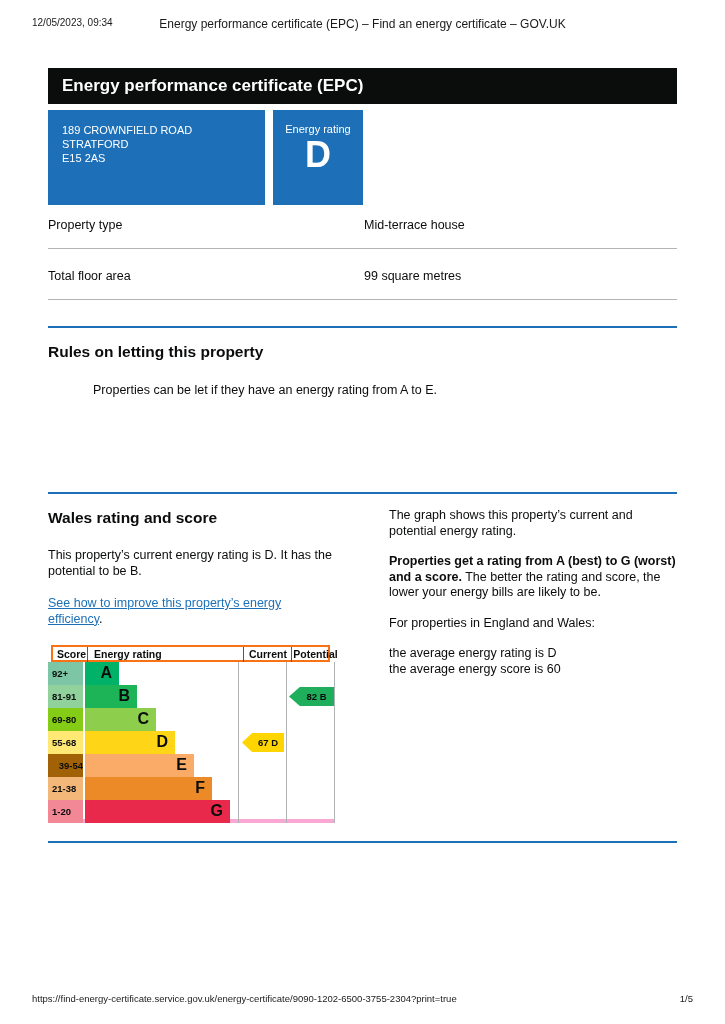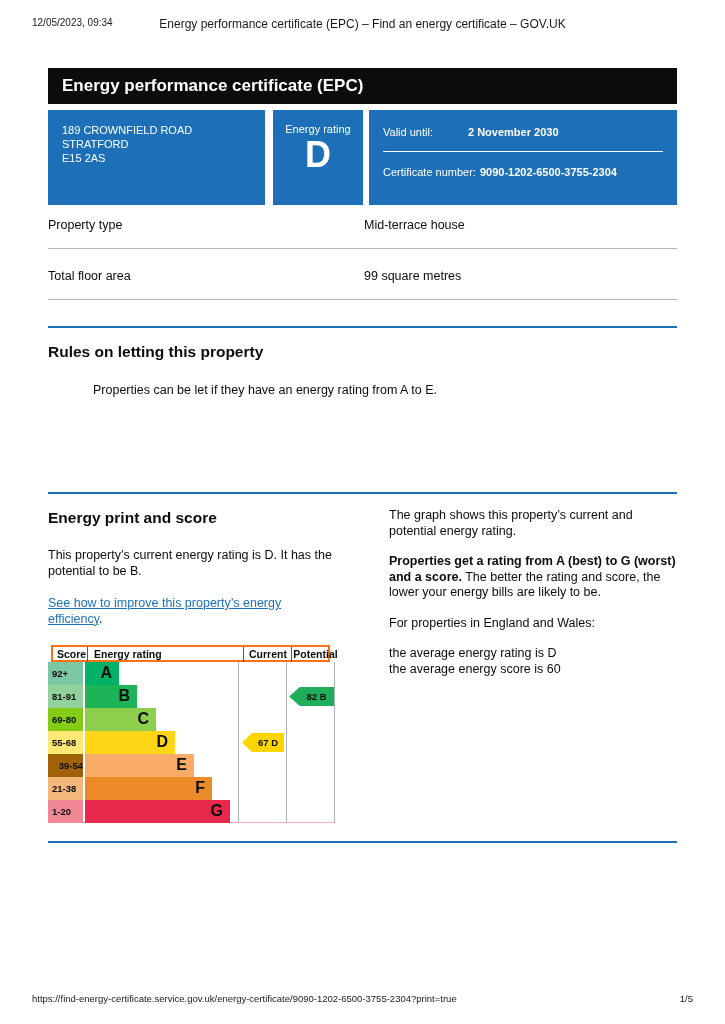--- a/index.html
+++ b/index.html
@@ -61,21 +61,21 @@
   .epc-chart { position:absolute; left:48px; top:645px; width:288px; height:178px; font-size:10px; }
   .epc-head { position:absolute; left:3px; top:0; width:279px; height:17px; border:2px solid #f97316; }
   .epc-head .hc { position:absolute; top:0; height:15px; line-height:15px; font-weight:bold; font-size:10.5px; }
   .hc-score { left:4px; }
   .hc-rating { left:41px; }
   .hc-current { left:191px; width:48px; text-align:center; }
   .hc-potential { left:239px; width:47px; text-align:center; }
   .hv { position:absolute; top:0; width:1px; height:15px; background:#505a5f; }
   .hv-1 { left:34px; } .hv-2 { left:190px; } .hv-3 { left:238px; }
 
-  .epc-body { position:absolute; left:0; top:17px; width:287px; height:161px; border-bottom:1px solid #f9a8d4; }
+  .epc-body { position:absolute; left:0; top:17px; width:287px; height:161px; border-bottom:4px solid #f9a8d4; }
   .epc-row { position:relative; width:287px; height:23px; }
   .epc-score-cell { position:absolute; left:0; top:0; width:35px; height:23px; line-height:23px; padding-left:4px; font-size:9.5px; font-weight:bold; }
   .epc-bar { position:absolute; left:37px; top:0; height:23px; line-height:22px; text-align:right; padding-right:7px; font-size:16px; font-weight:bold; }
   .bv { position:absolute; top:17px; width:1px; height:161px; background:#b1b4b6; }
   .bv-1 { left:190px; } .bv-2 { left:238px; } .bv-3 { left:286px; }
 
   .epc-arrow { position:absolute; height:19px; line-height:19px; font-size:9.5px; font-weight:bold; color:#0b0c0c; text-align:center; padding-left:10px;
                clip-path:polygon(0% 50%, 24% 0%, 100% 0%, 100% 100%, 24% 100%); }
 </style>
 </head>
@@ -90,49 +90,38 @@
 
   <div class="panel panel-address">
     <div>189 CROWNFIELD ROAD</div>
     <div>STRATFORD</div>
     <div>E15 2AS</div>
   </div>
   <div class="panel panel-rating">
     <div class="lbl">Energy rating</div>
     <div class="val">D</div>
   </div>
-  <div class="panel panel-validity">
-    <div class="validity-row">
-      <span class="lbl">Valid until:</span>
-      <span class="val">2 November 2030</span>
-    </div>
-    <hr class="validity-hr">
-    <div class="validity-row">
-      <span>Certificate number:</span>
-      <span class="val" style="margin-left:4px;">9090-1202-6500-3755-2304</span>
-    </div>
-  </div>
 
   <div class="sum-row sum-row-1">
     <span class="lbl">Property type</span>
     <span class="val">Mid-terrace house</span>
   </div>
   <div class="sum-row sum-row-2">
     <span class="lbl">Total floor area</span>
     <span class="val">99 square metres</span>
   </div>
 
   <hr class="blue-rule rule-1">
 
   <h2 class="section-h rules-heading">Rules on letting this property</h2>
   <p class="body-text rules-p1">Properties can be let if they have an energy rating from A to E.</p>
 
   <hr class="blue-rule rule-2">
 
-  <h2 class="section-h rating-heading">Energy print and score</h2>
+  <h2 class="section-h rating-heading">Wales rating and score</h2>
   <p class="body-text rating-p1">This property’s current energy rating is D. It has the potential to be B.</p>
   <p class="body-text rating-link"><a class="gov-link">See how to improve this property’s energy efficiency</a><span>.</span></p>
 
   <div class="side-col body-text">
     <p>The graph shows this property’s current and potential energy rating.</p>
     <p><strong>Properties get a rating from A (best) to G (worst) and a score.</strong><span> The better the rating and score, the lower your energy bills are likely to be.</span></p>
     <p>For properties in England and Wales:</p>
     <div class="avg-line">the average energy rating is D</div>
     <div class="avg-line">the average energy score is 60</div>
   </div>

